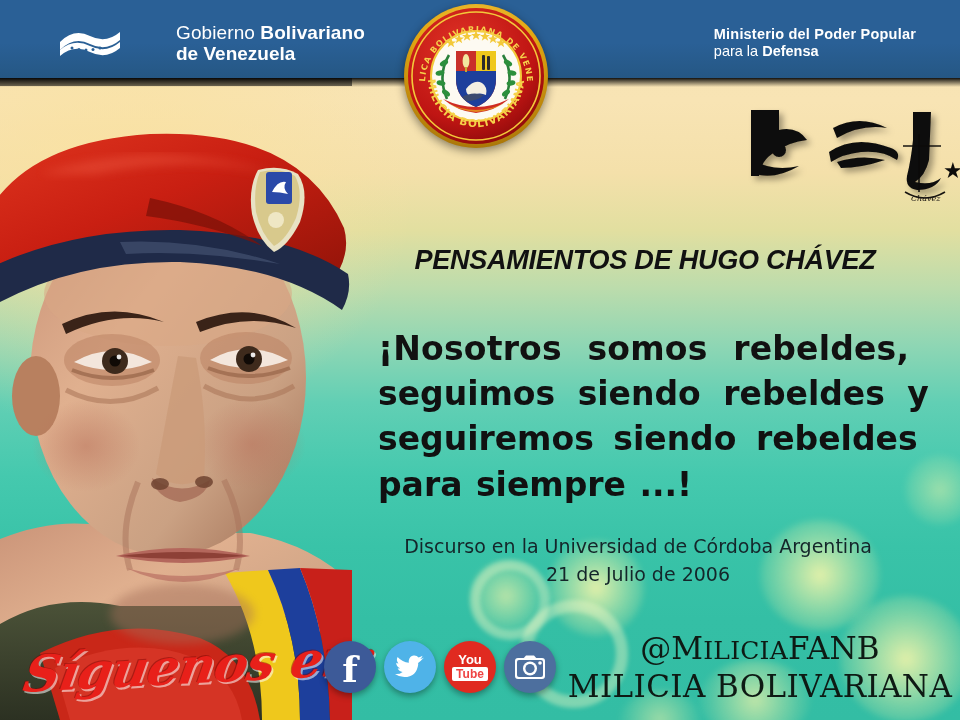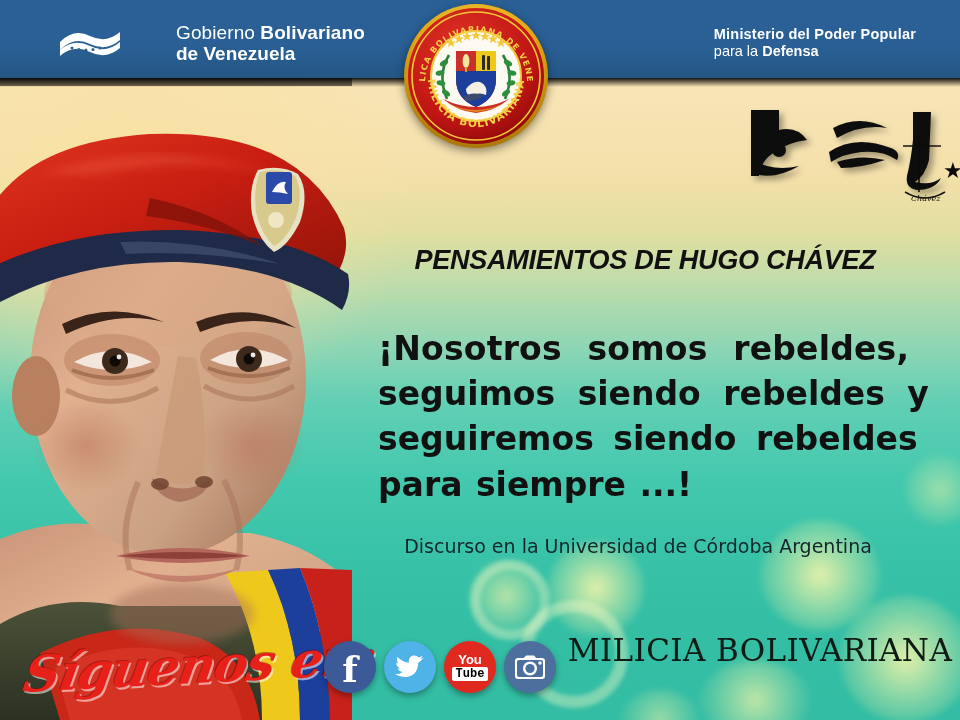--- a/index.html
+++ b/index.html
@@ -149,23 +149,23 @@
   .s-tw{background:#4fb3e8;}
   .s-yt{background:#e02a20;}
   .s-ig{background:#4d6f9e;}
   .fb-glyph{
     color:#fff;font-family:"DejaVu Serif",serif;font-weight:bold;
     font-size:36px;line-height:1;margin-top:4px;
   }
   .yt-wrap{display:flex;flex-direction:column;align-items:center;line-height:1;}
   .yt-you{color:#fff;font-size:13px;font-weight:bold;font-family:"Liberation Sans",sans-serif;}
   .yt-tube{
-    background:#fff;color:#000000;font-size:12px;font-weight:bold;
+    background:#fff;color:#ef4444;font-size:12px;font-weight:bold;
     padding:1px 4px;border-radius:2px;margin-top:1px;
-    font-family:Liberation Mono, monospace;
+    font-family:Liberation Sans, sans-serif;
   }
 
   
   .handle{
     position:absolute;left:560px;top:630px;width:400px;
     text-align:center;z-index:8;
     font-family:"DejaVu Serif",serif;color:#0e1a14;
   }
   .handle-1{font-size:31px;letter-spacing:.2px;}
   .handle-1 .sc{font-size:25px;}
@@ -462,20 +462,21 @@
 
   <div class="quote">
     <div class="ln1">¡Nosotros somos rebeldes,</div>
     <div class="ln2">seguimos siendo rebeldes y</div>
     <div class="ln3">seguiremos siendo rebeldes</div>
     <div class="ln4">para siempre ...!</div>
   </div>
 
   <div class="source">
     <div>Discurso en la Universidad de Córdoba Argentina</div>
+    <div>21 de Julio de 2006</div>
   </div>
 
   <div class="follow">Síguenos en:</div>
 
   <div class="social">
     <div class="sicon s-fb">
       <span class="fb-glyph">f</span>
     </div>
     <div class="sicon s-tw">
       <svg width="30" height="26" viewBox="0 0 30 26">
@@ -499,16 +500,17 @@
         <rect x="3" y="6" width="26" height="17" rx="2" fill="#4d6f9e"></rect>
         <path d="M 8 6 L 12 1.5 L 20 1.5 L 24 6 Z" fill="#fff"></path>
         <circle cx="16" cy="14.5" r="7" fill="#fff"></circle>
         <circle cx="16" cy="14.5" r="4.6" fill="#4d6f9e"></circle>
         <circle cx="26" cy="9" r="1.8" fill="#fff"></circle>
       </svg>
     </div>
   </div>
 
   <div class="handle">
+    <div class="handle-1"><span>@</span><span>M<span class="sc">ILICIA</span></span><span>FANB</span></div>
     <div class="handle-2">MILICIA BOLIVARIANA</div>
   </div>
 
 </div>
 
 </body></html>

